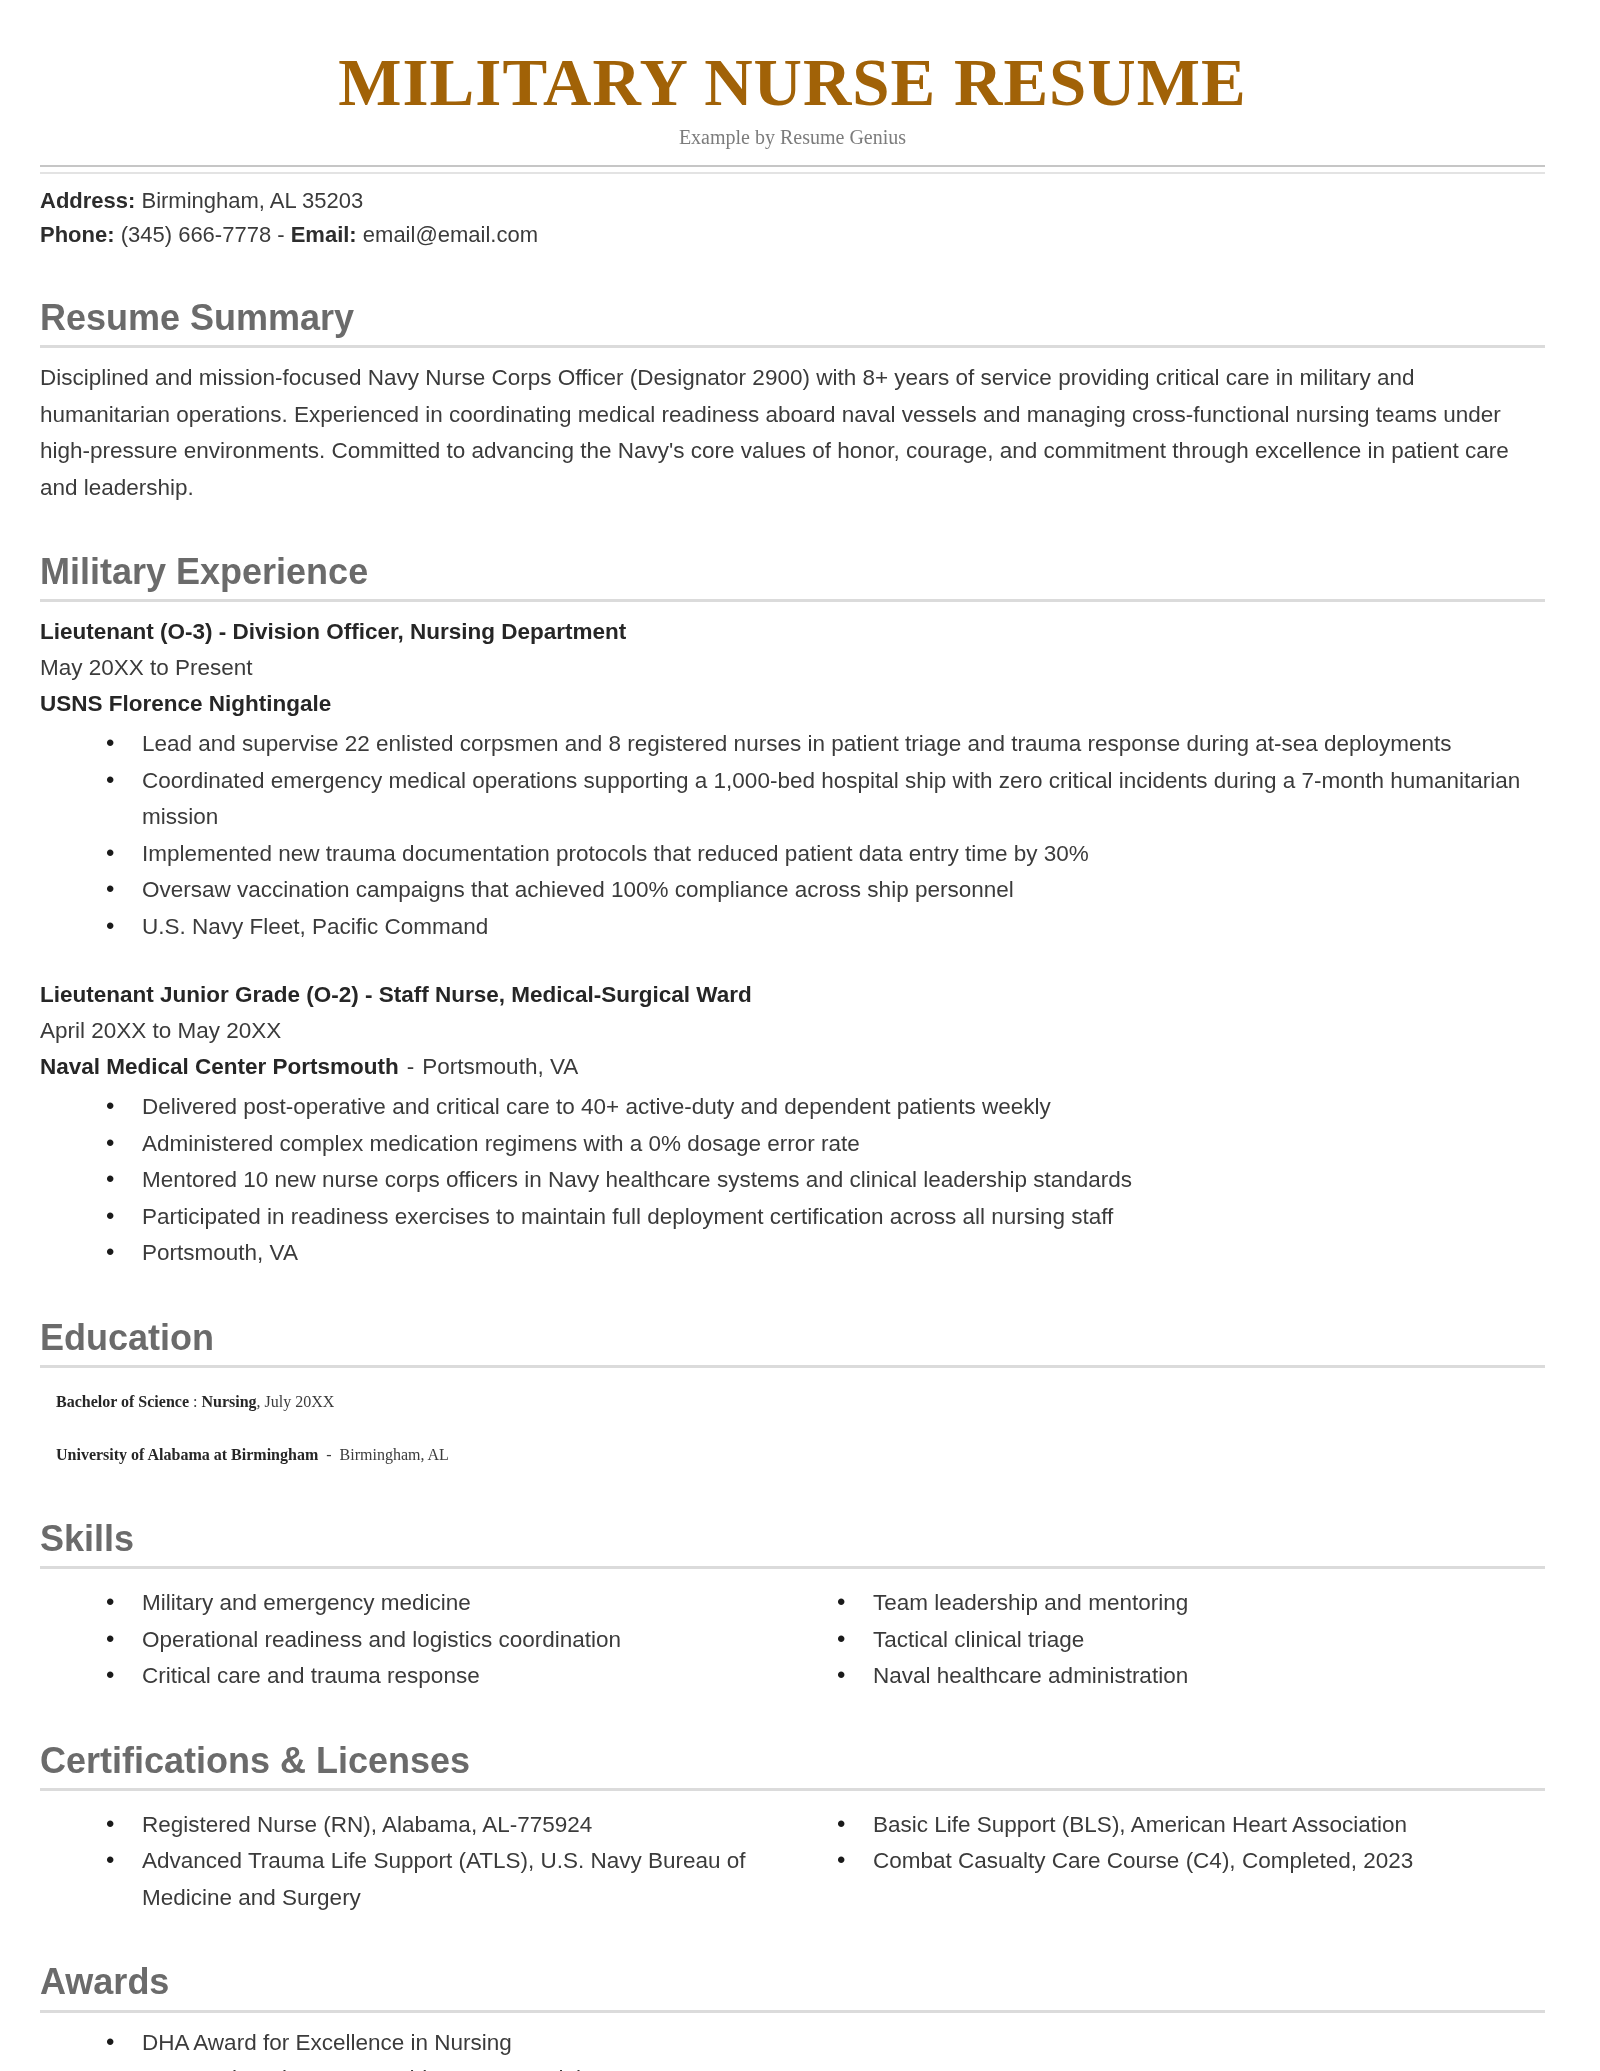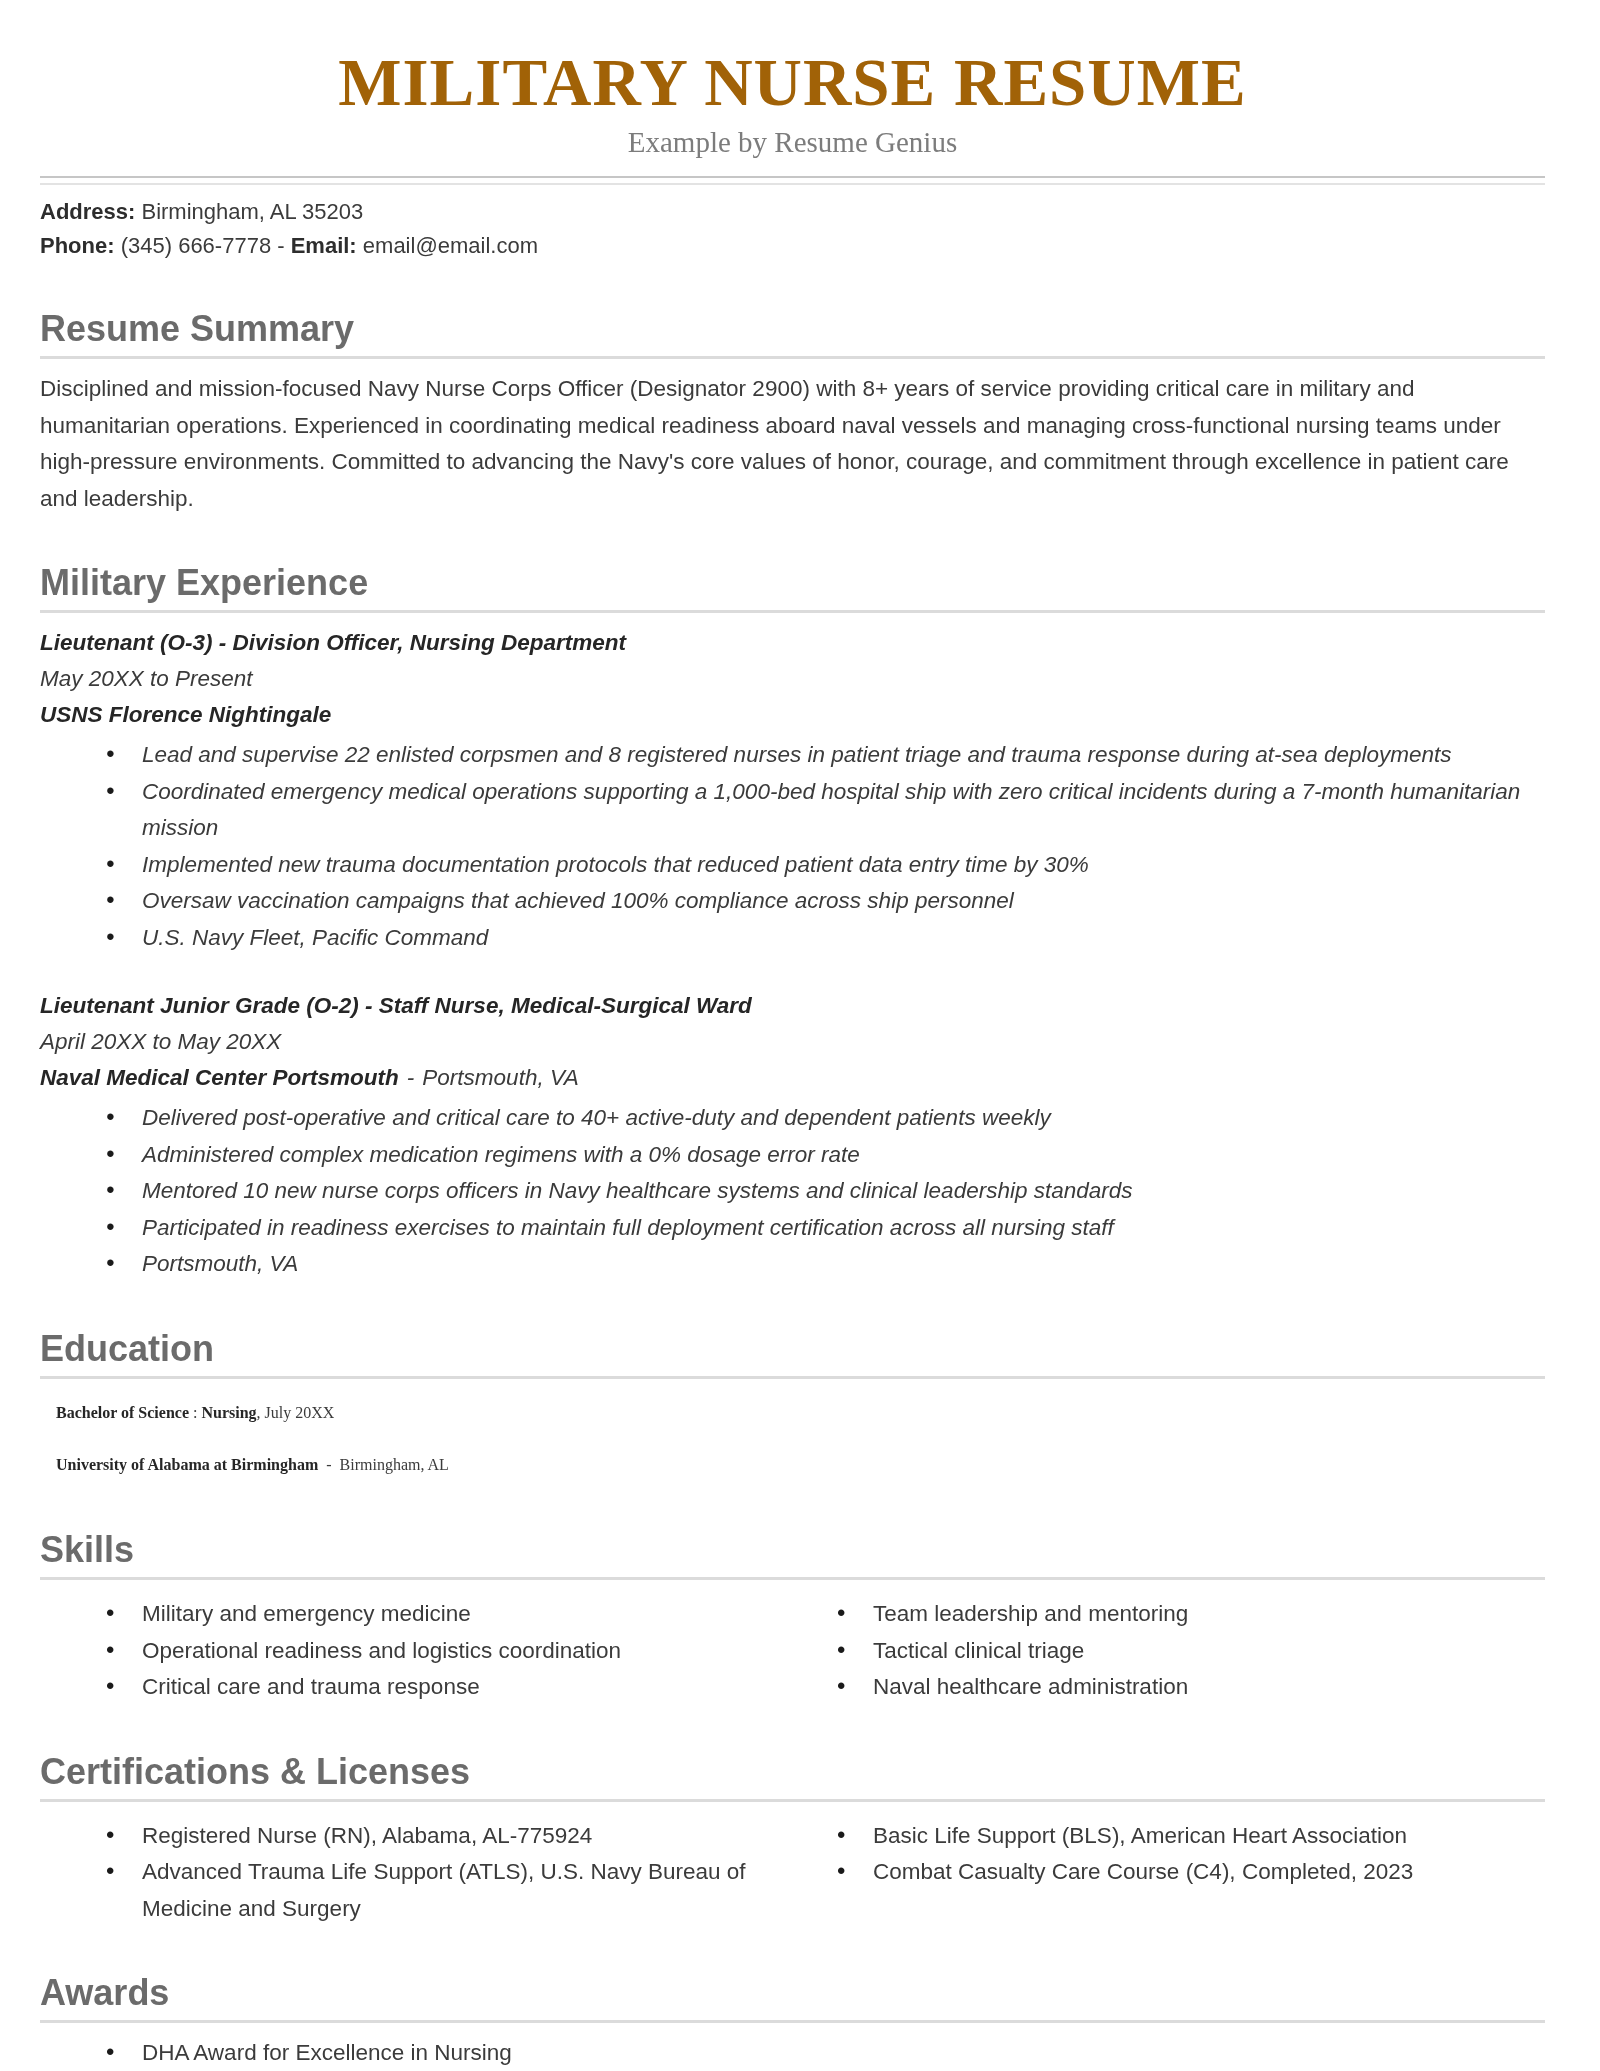--- a/index.html
+++ b/index.html
@@ -20,21 +20,21 @@
     font-weight: 700;
     font-size: 67px;
     color: #a16207;
     letter-spacing: 1px;
     margin: 14px 0 4px 0;
     line-height: 1.15;
   }
   .doc-subtitle {
     text-align: center;
     font-family: "Liberation Serif", serif;
-    font-size: 29px;
+    font-size: 20px;
     color: #7c7c7c;
     margin: 0 0 16px 0;
     line-height: 1.2;
   }
   .double-rule {
     height: 9px;
     border-top: 2px solid #c6c6c6;
     border-bottom: 2px solid #e3e3e3;
     margin: 0 0 10px 0;
   }
@@ -54,21 +54,21 @@
     line-height: 1.2;
   }
   .section-rule {
     border: none;
     border-top: 3px solid #dbdbdb;
     margin: 0 0 12px 0;
   }
   .body-text { font-size: 22.5px; line-height: 36.5px; margin: 0; }
 
   
-  .job { margin-top: 8px; font-style: italic; }
+  .job { margin-top: 8px; }
   .job + .job { margin-top: 32px; }
   .job-title { font-weight: 700; color: #262626; font-size: 22.5px; line-height: 36px; margin: 0; }
   .job-dates { font-size: 22.5px; line-height: 36px; margin: 0; }
   .job-org { font-size: 22.5px; line-height: 36px; margin: 0; }
   .job-org b, .edu b { color: #262626; }
   .dash-sep { margin: 0 8px; }
 
   
   ul.bullets { list-style: none; margin: 4px 0 0 0; padding: 0 0 0 64px; }
   ul.bullets li {

